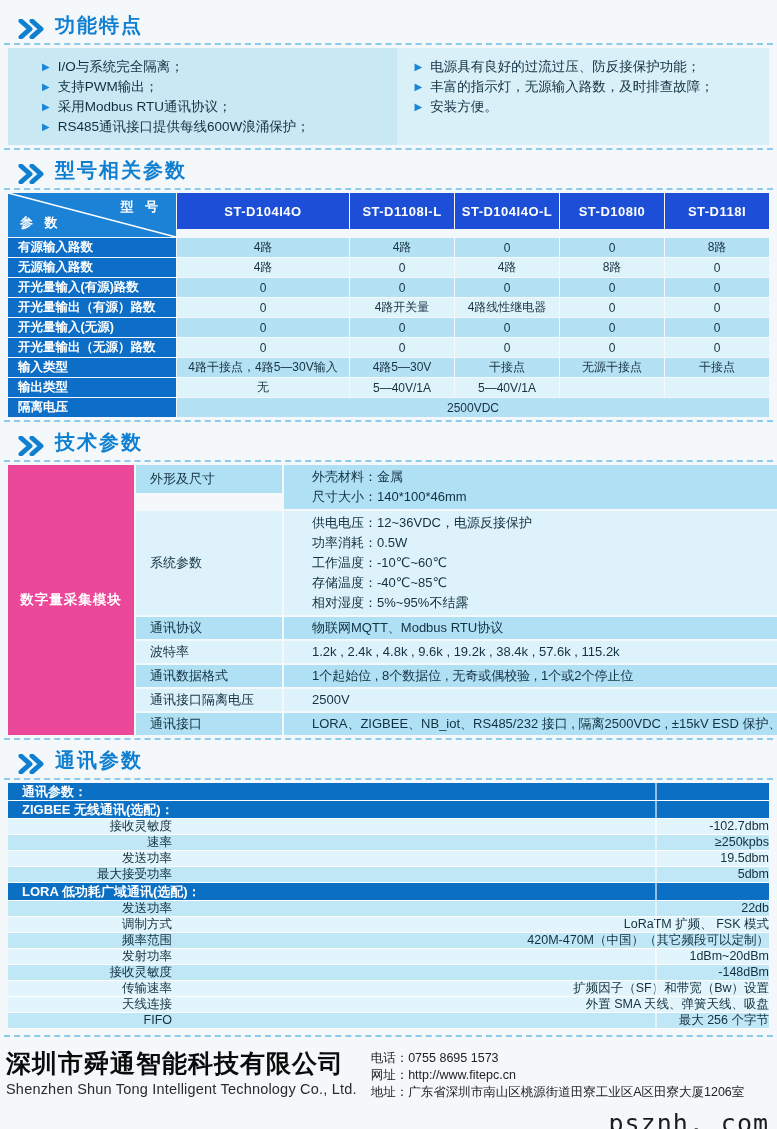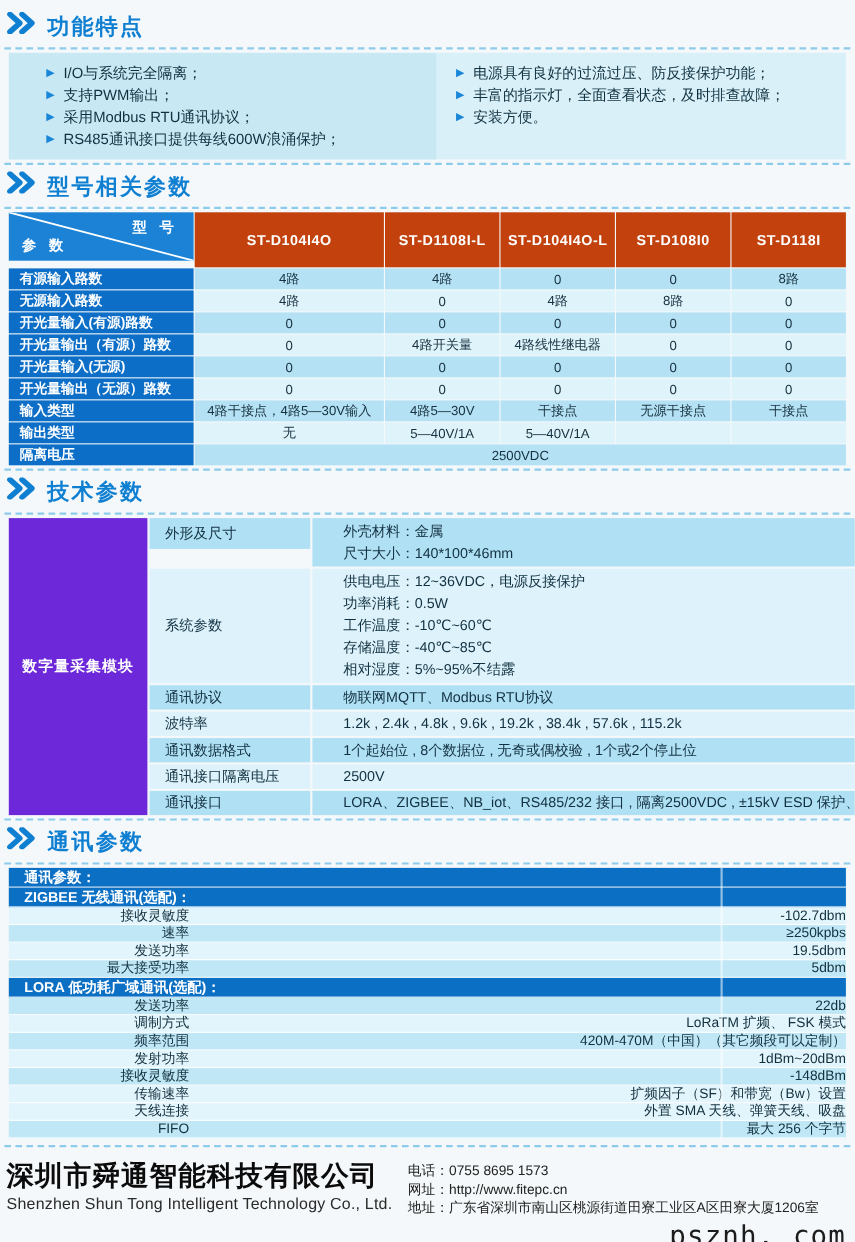--- a/index.html
+++ b/index.html
@@ -5,51 +5,51 @@
   html,body{margin:0;padding:0;}
   body{
     width:777px;height:1129px;position:relative;overflow:hidden;
     background:#f4f8fa;
     font-family:"Liberation Sans","DejaVu Sans",sans-serif;
     color:#16313f;
   }
   .page{padding-top:6px;}
 
   
-  .section-title{display:flex;align-items:flex-start;gap:10px;padding:5px 0 3px 6px;height:28px;}
+  .section-title{display:flex;align-items:flex-end;gap:10px;padding:5px 0 3px 18px;height:28px;}
   .section-title .ttl{font-size:20px;font-weight:bold;color:#0f7fd2;letter-spacing:2px;}
   .chev{flex:0 0 auto;display:block;}
   .dash{border-top:2px dashed #8ccbe9;margin:1px 4px;height:0;}
 
   
   .feat-box{margin:3px 8px;display:flex;}
   .feat-col{flex:1;padding:7px 4px 7px 34px;}
   .feat-col.left{background:#c8e8f4;}
   .feat-col.right{background:#d9f0f9;padding-left:18px;}
   .feat-item{display:flex;gap:8px;margin:3px 0;font-size:13.5px;color:#10303f;line-height:17px;}
   .feat-item .bullet{color:#1a86d8;font-size:10px;line-height:17px;}
 
   
   .mtable{margin:3px 8px;}
   .mgrid{display:grid;grid-template-columns:168px 172px repeat(4,1fr);gap:1px;margin-top:1px;}
-  .mhcell{background:#c2410c;color:#fff;font-weight:bold;font-size:13px;
-          display:flex;align-items:center;justify-content:center;height:50px;letter-spacing:.5px;}
+  .mhcell{background:#1d4ed8;color:#fff;font-weight:bold;font-size:13px;
+          display:flex;align-items:center;justify-content:center;height:36px;letter-spacing:.5px;}
   .corner{position:relative;background:#1b82d6;height:44px;}
   .corner svg{position:absolute;inset:0;width:100%;height:100%;}
   .corner .c-top{position:absolute;top:5px;right:14px;color:#fff;font-weight:bold;font-size:13px;letter-spacing:4px;}
   .corner .c-bot{position:absolute;bottom:5px;left:12px;color:#fff;font-weight:bold;font-size:13px;letter-spacing:4px;}
   .mlabel{background:#0c6ec6;color:#fff;font-weight:bold;font-size:12.5px;
           display:flex;align-items:center;padding-left:10px;height:19px;white-space:nowrap;}
   .mval{font-size:12px;display:flex;align-items:center;justify-content:center;height:19px;white-space:nowrap;overflow:hidden;}
   .mrow.blue .mval{background:#b4e2f4;}
   .mrow.light .mval{background:#dff3fb;}
 
   
   .ttable{margin:3px 8px;display:grid;grid-template-columns:126px 146px 1fr;gap:2px;}
-  .module-cell{background:#6d28d9;color:#fff;font-weight:bold;font-size:13.5px;
+  .module-cell{background:#ec4899;color:#fff;font-weight:bold;font-size:13.5px;
                display:flex;align-items:center;justify-content:center;letter-spacing:1px;}
   .tlabel{font-size:13px;color:#123142;display:flex;align-items:center;padding-left:14px;}
   .tvalue{font-size:13px;color:#123142;display:flex;flex-direction:column;justify-content:center;padding-left:28px;}
   .tvalue div{line-height:20px;white-space:nowrap;}
   .trow-blue{background:#b0e0f3;}
   .trow-light{background:#ddf2fa;}
 
   
   .ctable{margin:3px 8px;position:relative;}
   .cbar{background:#0b6fc4;color:#fff;font-weight:bold;font-size:13px;
@@ -102,21 +102,21 @@
           <span>RS485通讯接口提供每线600W浪涌保护；</span>
         </div>
       </div>
     <div class="feat-col right">
         <div class="feat-item">
           <span class="bullet">▶</span>
           <span>电源具有良好的过流过压、防反接保护功能；</span>
         </div>
         <div class="feat-item">
           <span class="bullet">▶</span>
-          <span>丰富的指示灯，全面查看状态，及时排查故障；</span>
+          <span>丰富的指示灯，无源输入路数，及时排查故障；</span>
         </div>
         <div class="feat-item">
           <span class="bullet">▶</span>
           <span>安装方便。</span>
         </div>
       </div>
   </div>
   <div class="dash"></div>
 
   <div class="section-title">

